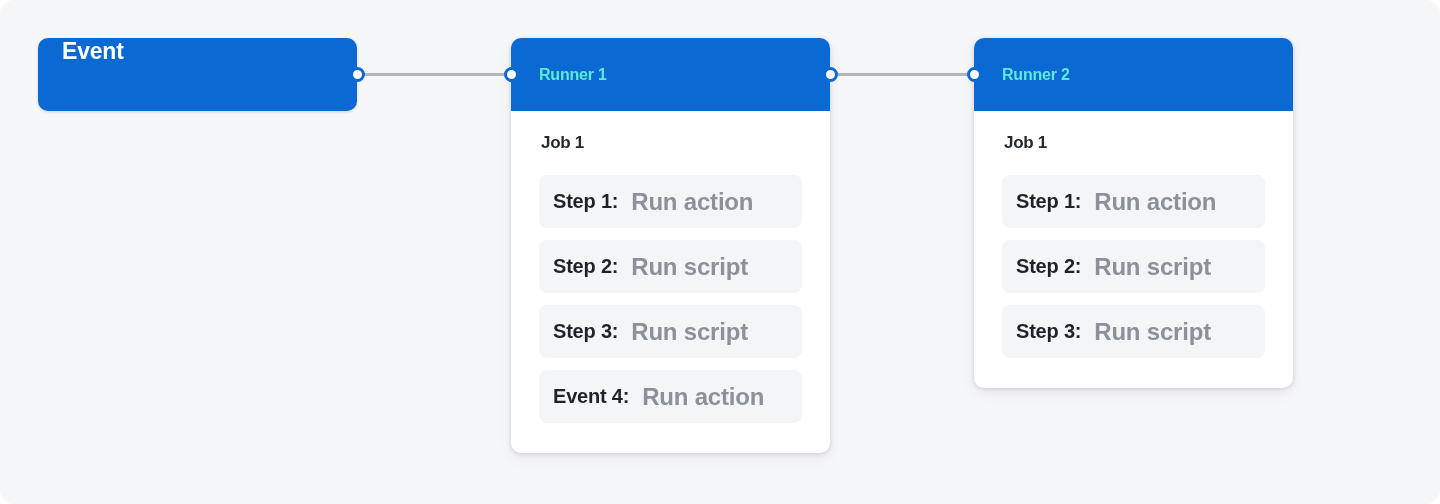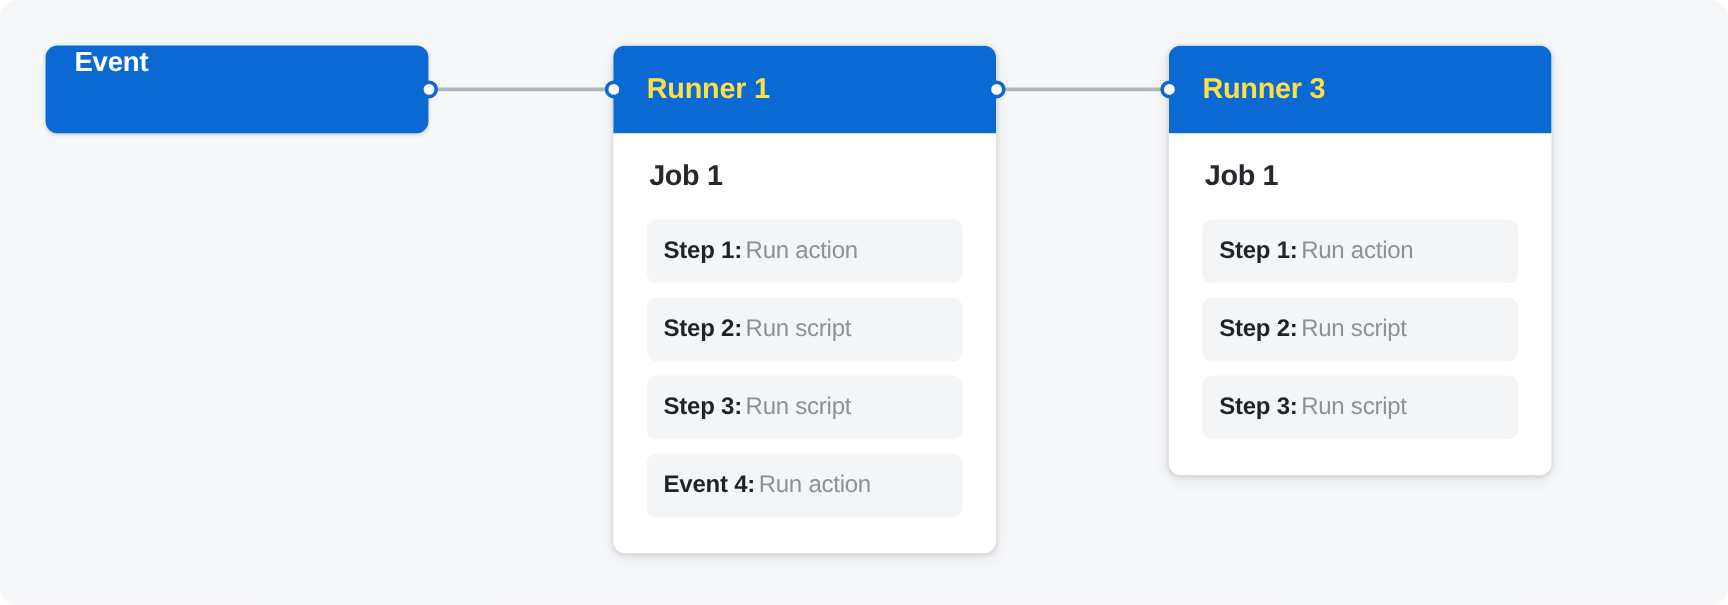--- a/index.html
+++ b/index.html
@@ -73,31 +73,31 @@
     z-index: 2;
     overflow: hidden;
   }
   .runner-header {
     height: 73px;
     background: #0b69d4;
     display: flex;
     align-items: center;
   }
   .runner-title {
-    color: #fde047;
-    font-size: 24px;
+    color: #5eead4;
+    font-size: 16px;
     font-weight: bold;
     letter-spacing: -0.2px;
     padding-left: 28px;
   }
   .runner-body {
     padding: 22px 28px 30px 28px;
   }
   .job-title {
-    font-size: 24px;
+    font-size: 17px;
     font-weight: bold;
     color: #24292f;
     letter-spacing: -0.3px;
     margin: 0 0 22px 2px;
   }
   .steps {
     display: flex;
     flex-direction: column;
     gap: 12px;
   }
@@ -110,24 +110,25 @@
     padding-left: 14px;
     box-sizing: border-box;
   }
   .step-label {
     font-size: 20px;
     font-weight: bold;
     color: #1f2328;
     letter-spacing: -0.2px;
   }
   .step-value {
-    font-size: 20px;
+    font-size: 24px;
     color: #8b9199;
     letter-spacing: -0.2px;
-    margin-left: 3px;
+    margin-left: 13px;
+    font-weight: bold;
   }
 
   #runner1 { left: 511px; top: 38px; width: 319px; }
   #runner2 { left: 974px; top: 38px; width: 319px; }
 </style>
 </head>
 <body>
 
 <div id="canvas">
 
@@ -165,21 +166,21 @@
         <div class="step-pill">
           <span class="step-label">Event 4:</span>
           <span class="step-value">Run action</span>
         </div>
       </div>
     </div>
   </div>
 
   <div class="runner-card" id="runner2">
     <div class="runner-header">
-      <span class="runner-title">Runner 3</span>
+      <span class="runner-title">Runner 2</span>
     </div>
     <div class="runner-body">
       <div class="job-title">Job 1</div>
       <div class="steps">
         <div class="step-pill">
           <span class="step-label">Step 1:</span>
           <span class="step-value">Run action</span>
         </div>
         <div class="step-pill">
           <span class="step-label">Step 2:</span>

